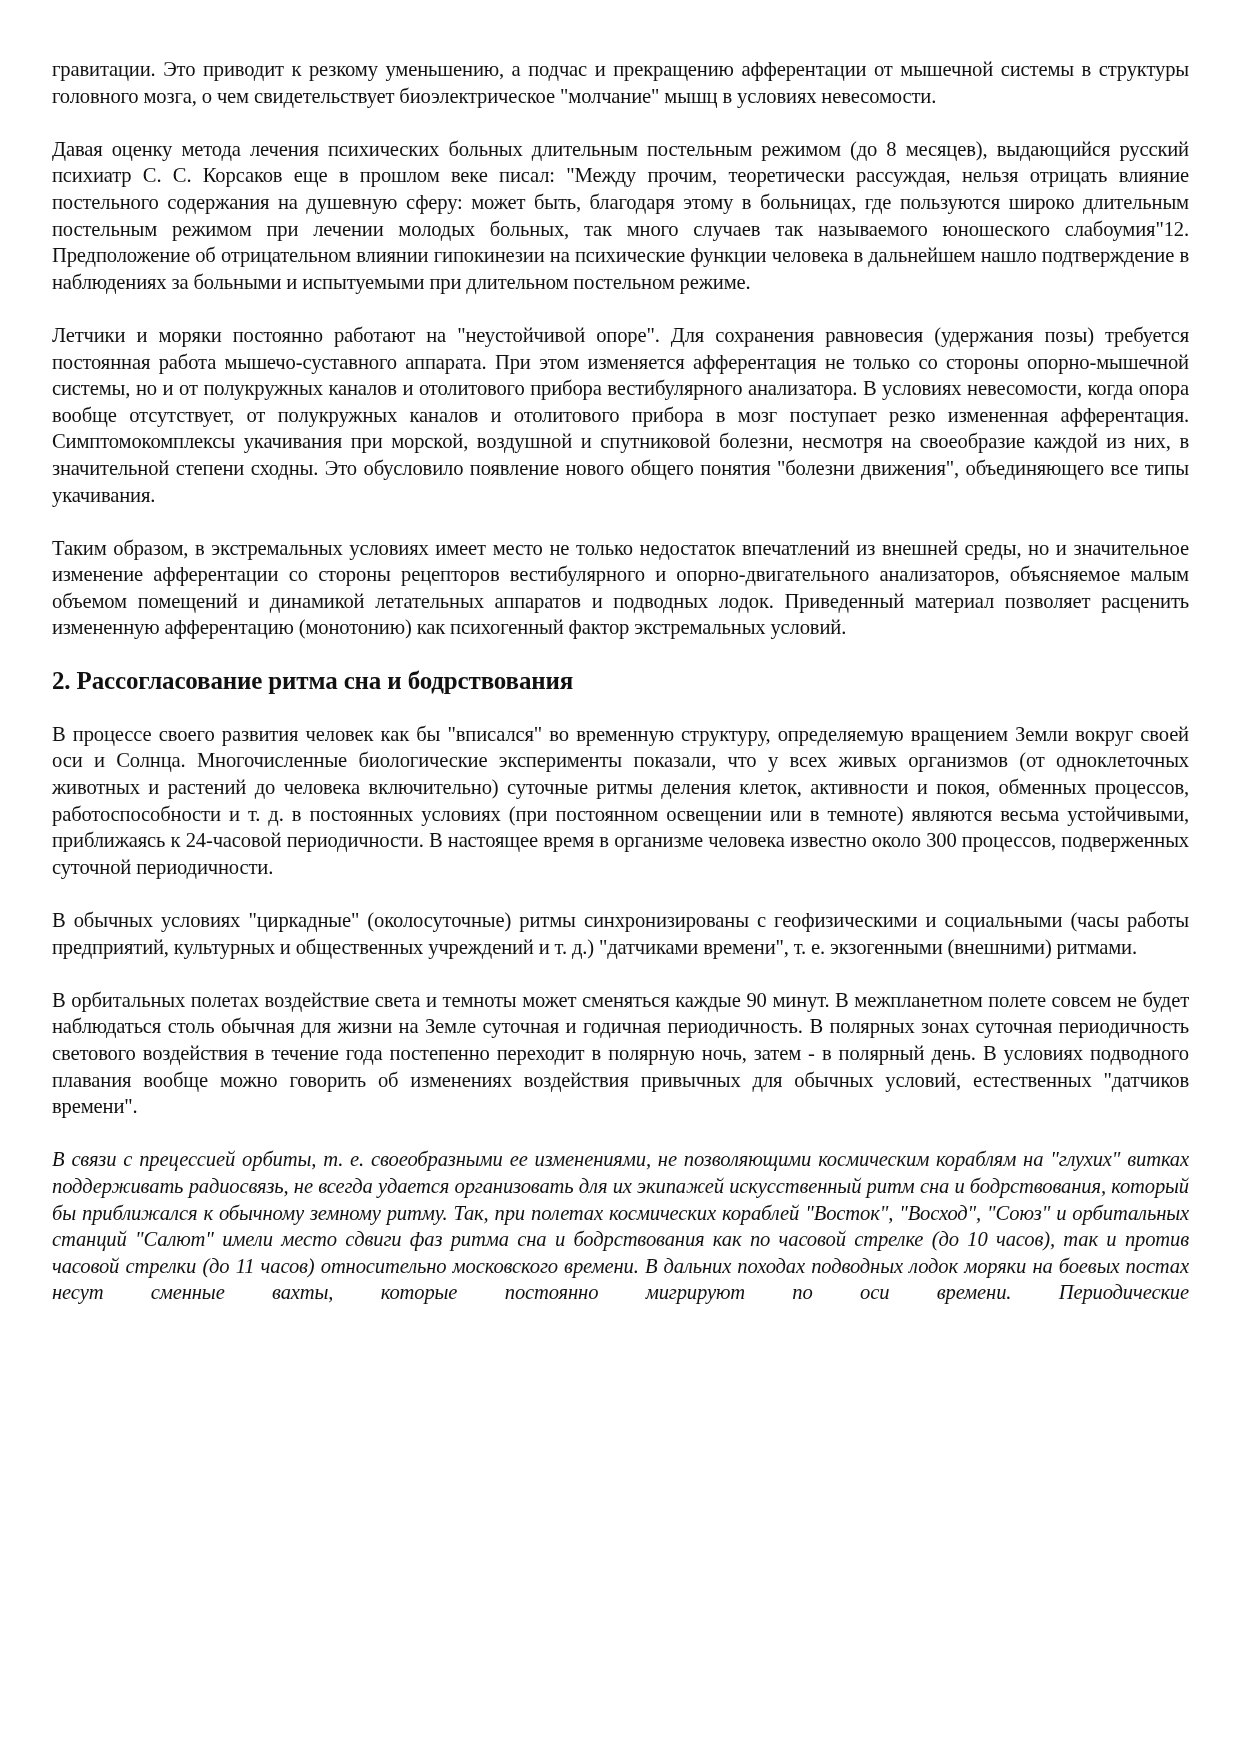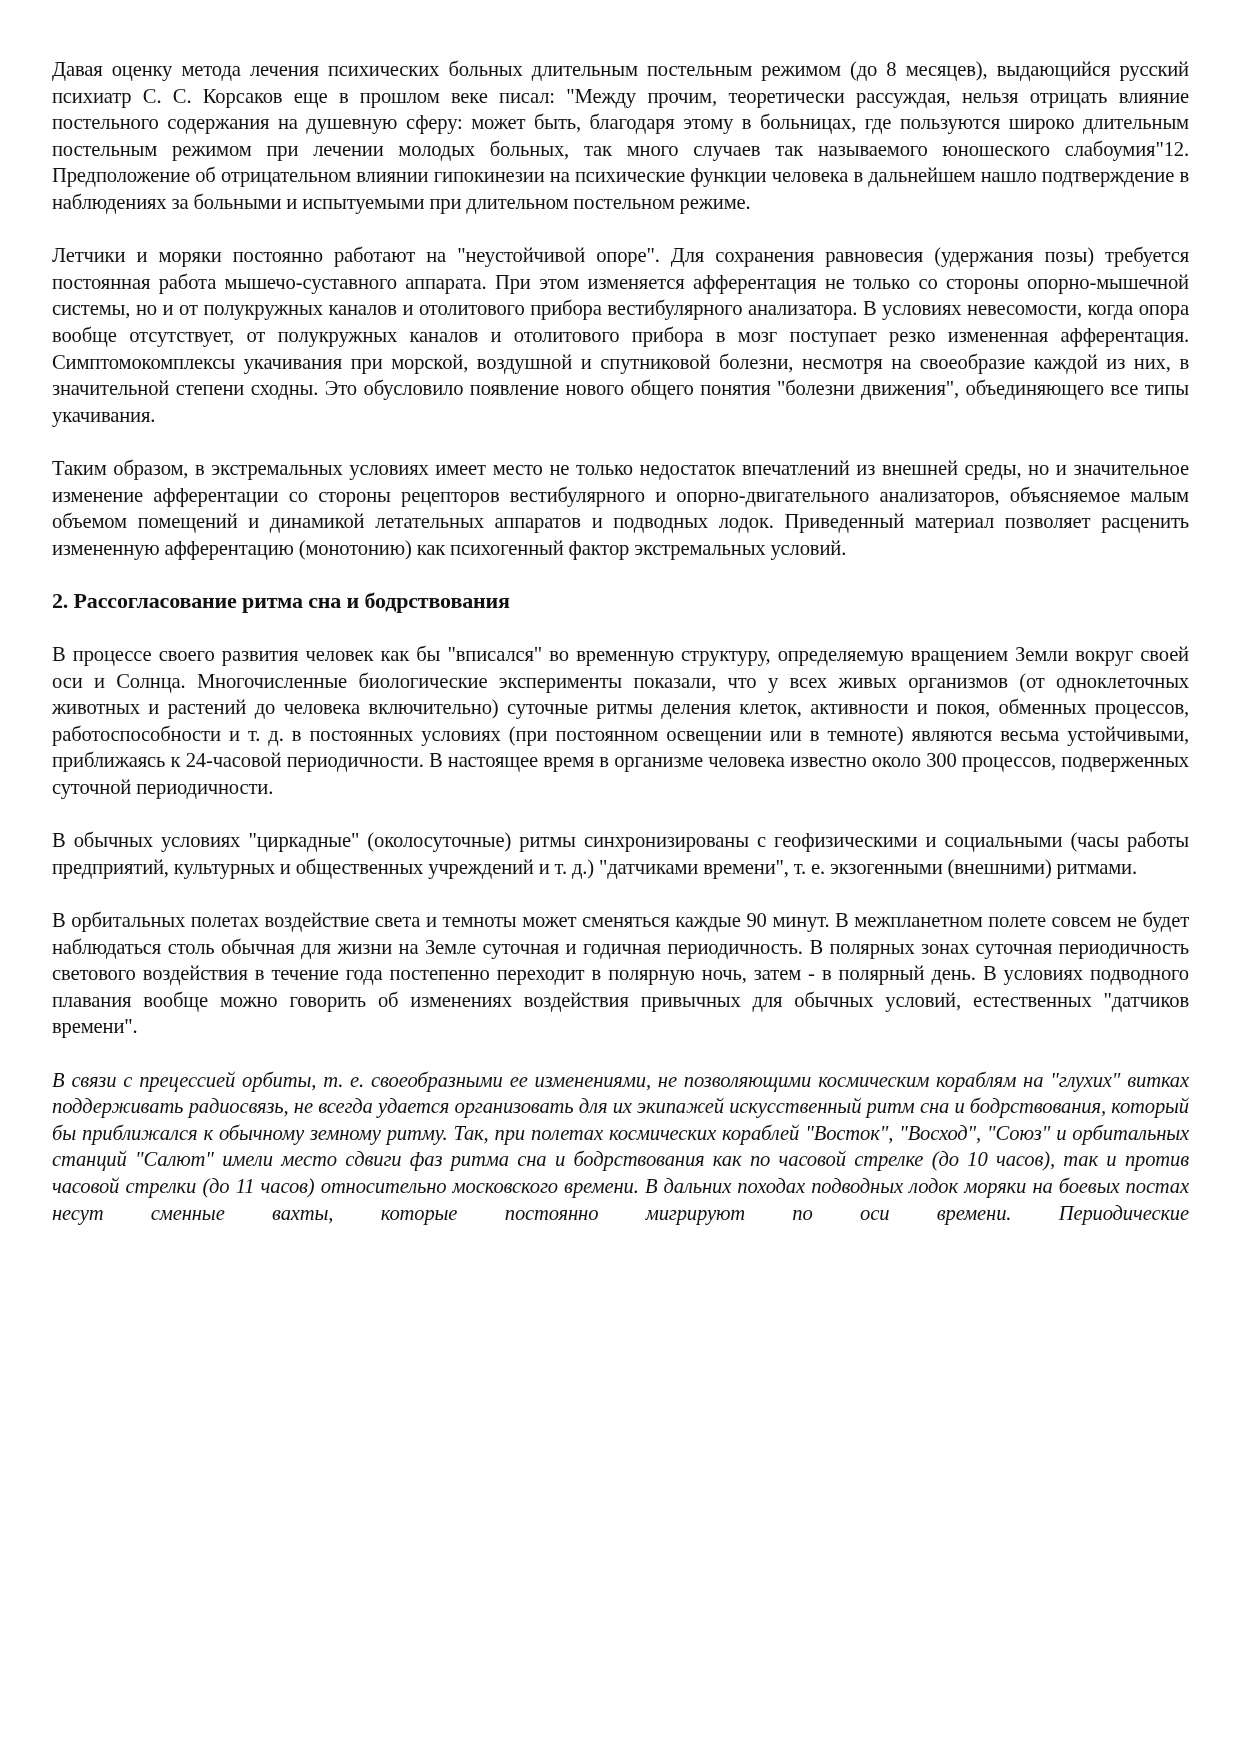--- a/index.html
+++ b/index.html
@@ -36,23 +36,24 @@
   }
   .last-line-justify {
     text-align-last: justify;
     font-style: italic;
   }
 </style>
 </head>
 <body>
 
 <div class="page">
+  <p class="para">гравитации. Это приводит к резкому уменьшению, а подчас и прекращению афферентации от мышечной системы в структуры головного мозга, о чем свидетельствует биоэлектрическое "молчание" мышц в условиях невесомости.</p>
   <p class="para">Давая оценку метода лечения психических больных длительным постельным режимом (до 8 месяцев), выдающийся русский психиатр С. С. Корсаков еще в прошлом веке писал: "Между прочим, теоретически рассуждая, нельзя отрицать влияние постельного содержания на душевную сферу: может быть, благодаря этому в больницах, где пользуются широко длительным постельным режимом при лечении молодых больных, так много случаев так называемого юношеского слабоумия"12. Предположение об отрицательном влиянии гипокинезии на психические функции человека в дальнейшем нашло подтверждение в наблюдениях за больными и испытуемыми при длительном постельном режиме.</p>
   <p class="para">Летчики и моряки постоянно работают на "неустойчивой опоре". Для сохранения равновесия (удержания позы) требуется постоянная работа мышечо-суставного аппарата. При этом изменяется афферентация не только со стороны опорно-мышечной системы, но и от полукружных каналов и отолитового прибора вестибулярного анализатора. В условиях невесомости, когда опора вообще отсутствует, от полукружных каналов и отолитового прибора в мозг поступает резко измененная афферентация. Симптомокомплексы укачивания при морской, воздушной и спутниковой болезни, несмотря на своеобразие каждой из них, в значительной степени сходны. Это обусловило появление нового общего понятия "болезни движения", объединяющего все типы укачивания.</p>
   <p class="para">Таким образом, в экстремальных условиях имеет место не только недостаток впечатлений из внешней среды, но и значительное изменение афферентации со стороны рецепторов вестибулярного и опорно-двигательного анализаторов, объясняемое малым объемом помещений и динамикой летательных аппаратов и подводных лодок. Приведенный материал позволяет расценить измененную афферентацию (монотонию) как психогенный фактор экстремальных условий.</p>
 
-  <h2 class="heading" style="font-size:22px; line-height:26.6px;">2. Рассогласование ритма сна и бодрствования</h2>
+  <h2 class="heading" style="font-size:25px; line-height:26.6px;">2. Рассогласование ритма сна и бодрствования</h2>
 
   <p class="para">В процессе своего развития человек как бы "вписался" во временную структуру, определяемую вращением Земли вокруг своей оси и Солнца. Многочисленные биологические эксперименты показали, что у всех живых организмов (от одноклеточных животных и растений до человека включительно) суточные ритмы деления клеток, активности и покоя, обменных процессов, работоспособности и т. д. в постоянных условиях (при постоянном освещении или в темноте) являются весьма устойчивыми, приближаясь к 24-часовой периодичности. В настоящее время в организме человека известно около 300 процессов, подверженных суточной периодичности.</p>
   <p class="para">В обычных условиях "циркадные" (околосуточные) ритмы синхронизированы с геофизическими и социальными (часы работы предприятий, культурных и общественных учреждений и т. д.) "датчиками времени", т. е. экзогенными (внешними) ритмами.</p>
   <p class="para">В орбитальных полетах воздействие света и темноты может сменяться каждые 90 минут. В межпланетном полете совсем не будет наблюдаться столь обычная для жизни на Земле суточная и годичная периодичность. В полярных зонах суточная периодичность светового воздействия в течение года постепенно переходит в полярную ночь, затем - в полярный день. В условиях подводного плавания вообще можно говорить об изменениях воздействия привычных для обычных условий, естественных "датчиков времени".</p>
   <p class="para last-line-justify">В связи с прецессией орбиты, т. е. своеобразными ее изменениями, не позволяющими космическим кораблям на "глухих" витках поддерживать радиосвязь, не всегда удается организовать для их экипажей искусственный ритм сна и бодрствования, который бы приближался к обычному земному ритму. Так, при полетах космических кораблей "Восток", "Восход", "Союз" и орбитальных станций "Салют" имели место сдвиги фаз ритма сна и бодрствования как по часовой стрелке (до 10 часов), так и против часовой стрелки (до 11 часов) относительно московского времени. В дальних походах подводных лодок моряки на боевых постах несут сменные вахты, которые постоянно мигрируют по оси времени. Периодические</p>
 </div>
 
 </body></html>

